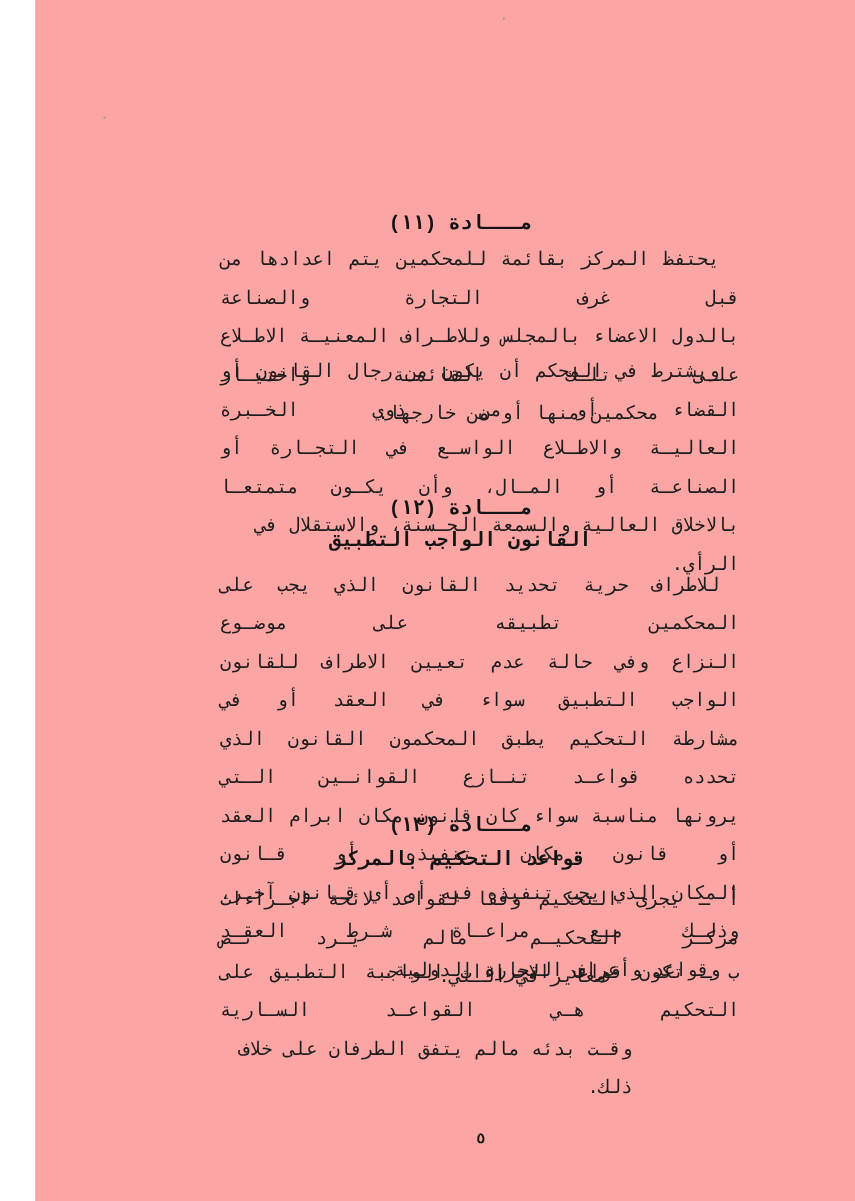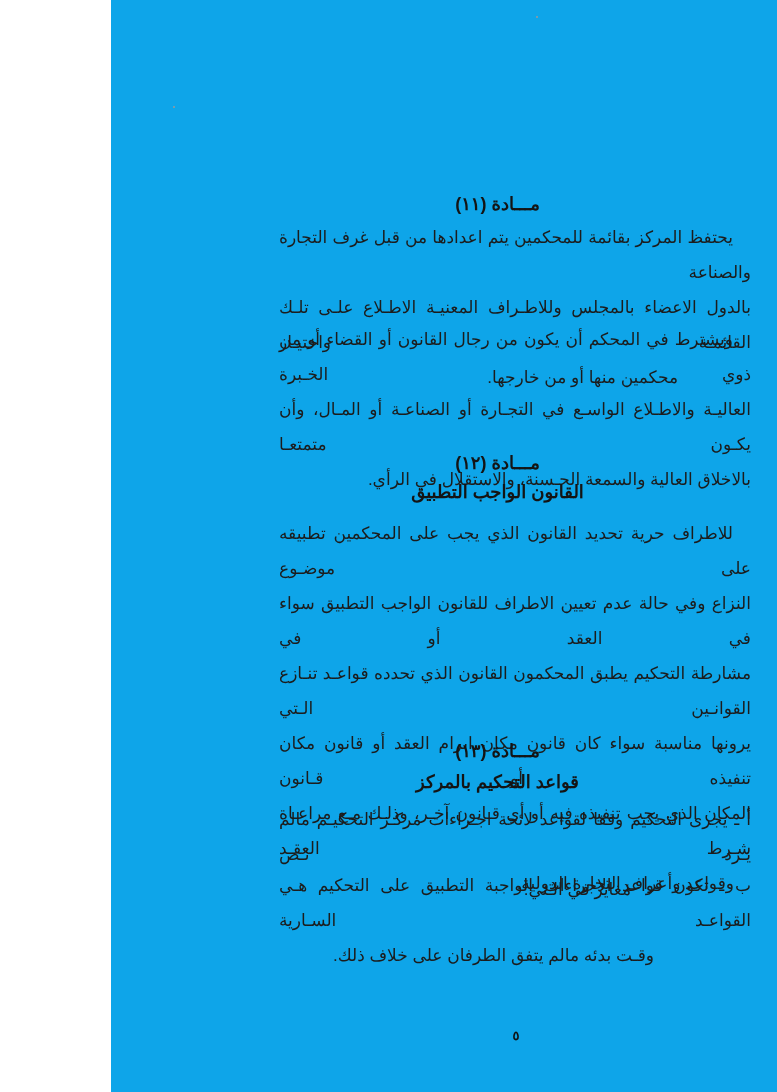--- a/index.html
+++ b/index.html
@@ -1,20 +1,20 @@
 <!DOCTYPE html>
 <html lang="ar" dir="rtl"><head>
 <meta charset="utf-8">
 <style>
   html,body{margin:0;padding:0;background:#ffffff;}
   .page{
     position:relative;
-    width:666px;height:1092px;
-    background:#0ea5e9;
-    font-family:Liberation Sans, sans-serif;
+    width:745px;height:1092px;
+    background:#fca5a5;
+    font-family:Liberation Mono, monospace;
     color:#1c1c1c;
     direction:rtl;
     overflow:hidden;
   }
   .heading{
     position:absolute;left:133px;width:507px;
     text-align:center;font-weight:bold;font-size:18px;line-height:26px;
     white-space:nowrap;color:#141414;
   }
   .block{position:absolute;left:133px;width:507px;}

